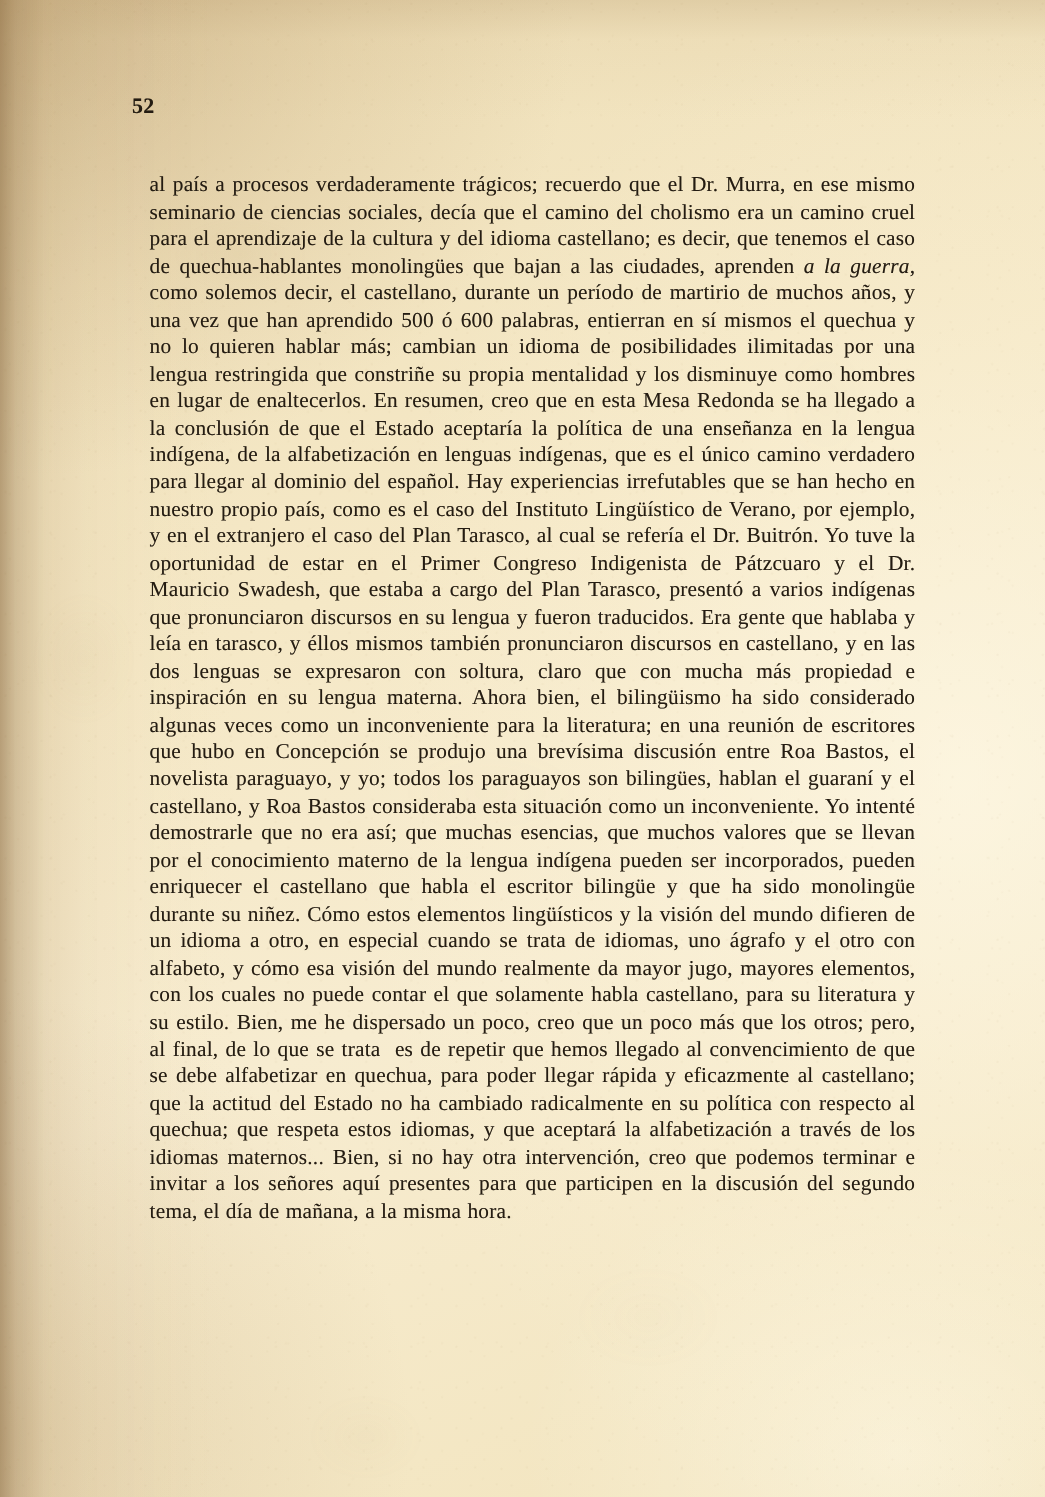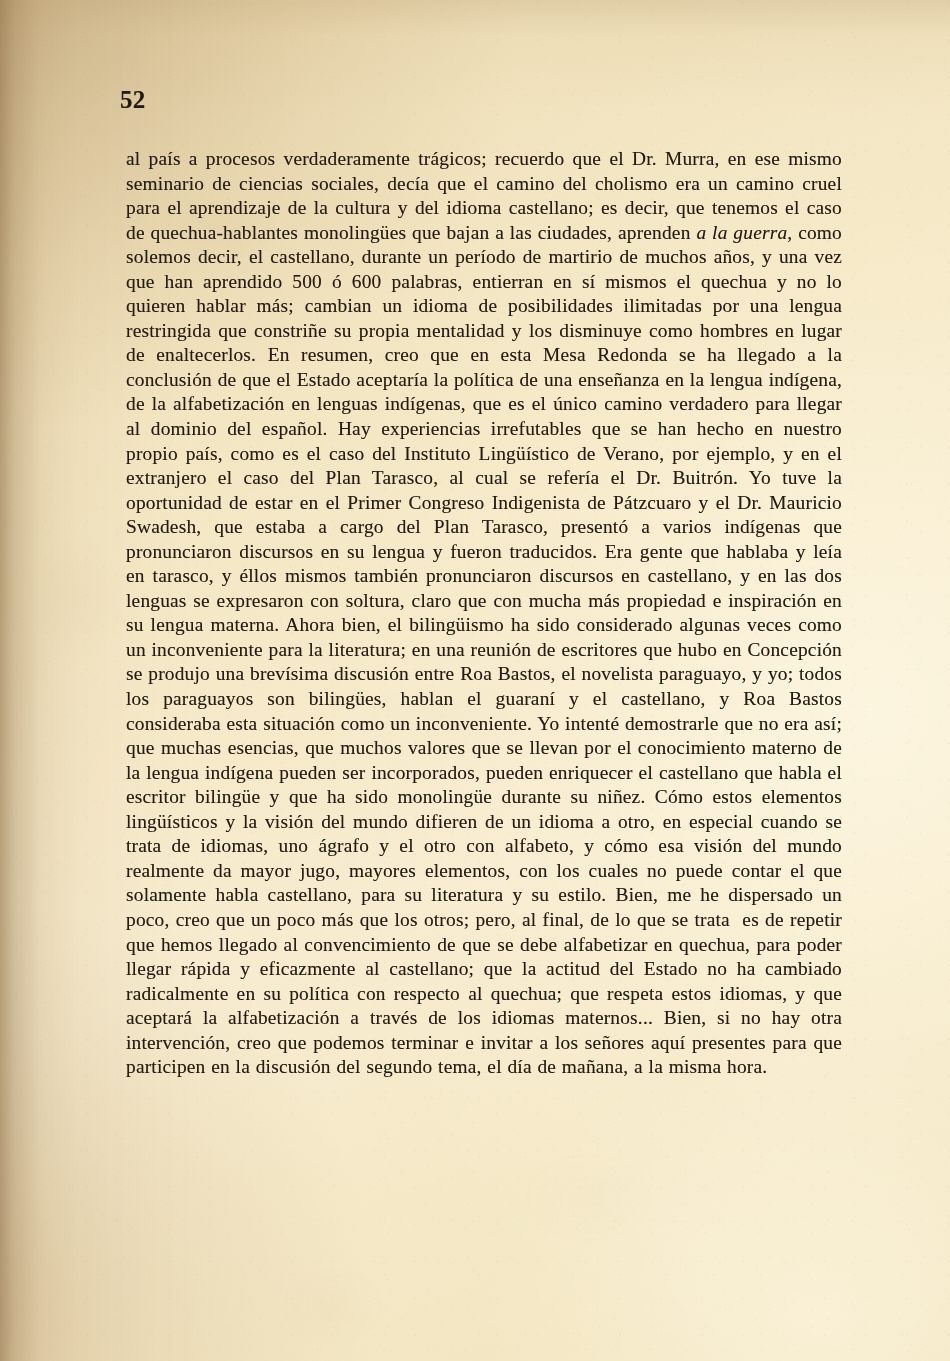--- a/index.html
+++ b/index.html
@@ -79,21 +79,21 @@
       radial-gradient(ellipse 60px 80px at 79% 27%, rgba(178,148,100,0.07), transparent 70%),
       radial-gradient(ellipse 100px 70px at 62% 88%, rgba(174,143,95,0.08), transparent 72%),
       radial-gradient(ellipse 80px 60px at 35% 96%, rgba(170,140,94,0.09), transparent 70%);
   }
 
   .folio {
     position: absolute;
     left: 120px;
     top: 86px;
     font-family: "Liberation Serif", "DejaVu Serif", serif;
-    font-size: 25px;
+    font-size: 20px;
     font-weight: bold;
     color: #241c12;
     letter-spacing: 0.3px;
   }
 
   .textblock {
     position: absolute;
     left: 120px;
     top: 141px;
     width: 728px;
@@ -101,21 +101,21 @@
     font-size: 19.4px;
     line-height: 24.55px;
     color: #241c12;
     text-align: justify;
     text-align-last: left;
     letter-spacing: 0.01em;
     word-spacing: 0.035em;
     -webkit-font-smoothing: antialiased;
   }
   .textblock p {
-    margin: 6px;
+    margin: 16px;
     text-indent: 0;
   }
   .textblock em {
     font-style: italic;
   }
   
   .textblock, .folio {
     text-shadow: 0 0 0.45px rgba(36,28,18,0.42);
   }
   .ink-wash {

